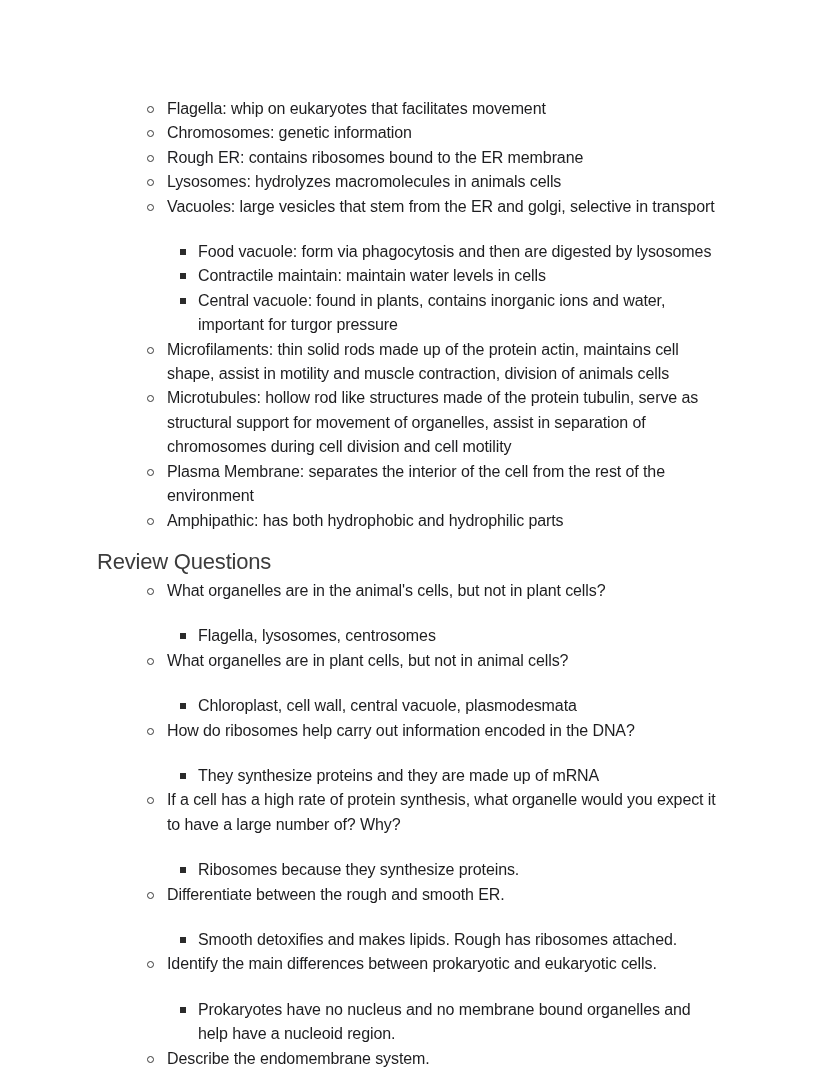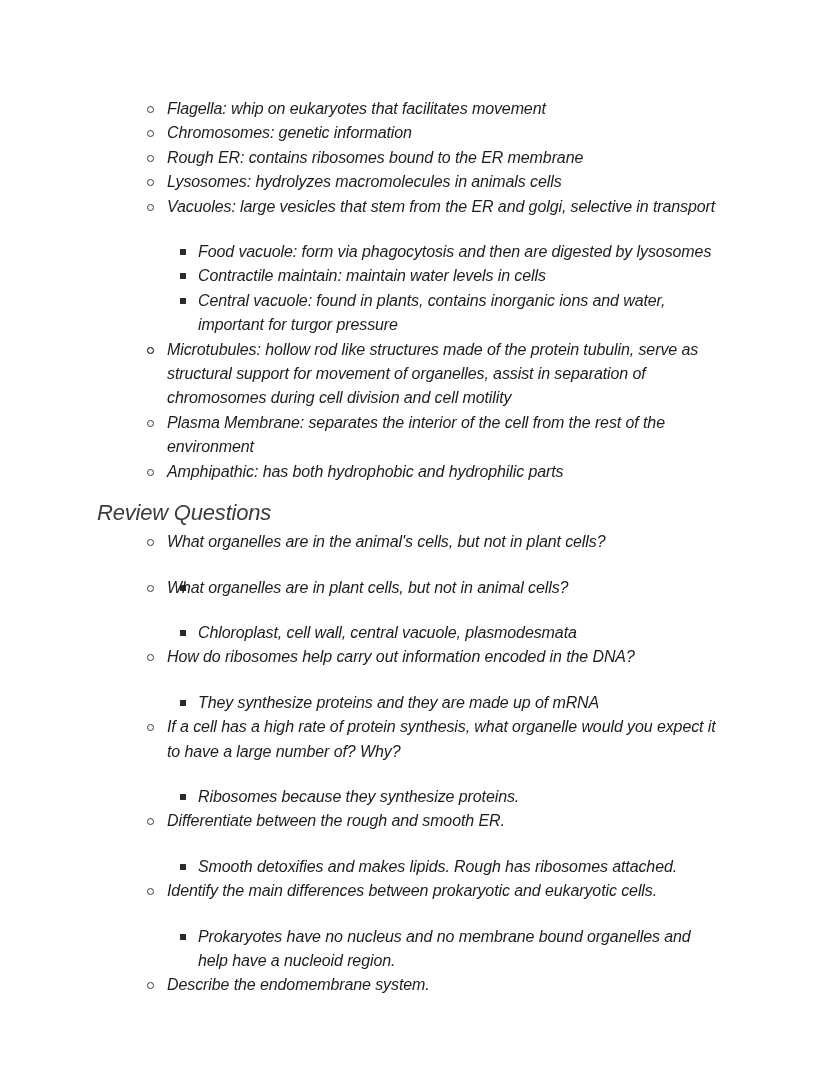--- a/index.html
+++ b/index.html
@@ -1,20 +1,20 @@
 <!DOCTYPE html>
 <html><head>
 <meta charset="utf-8">
 <style>
   html, body { margin: 0; padding: 0; background: #ffffff; }
   body {
     width: 828px; height: 1071px; position: relative; overflow: hidden;
     font-family: "Liberation Sans", sans-serif; color: #1d1d1f;
   }
-  .page { position: absolute; left: 0; top: 97px; width: 828px; font-style: italic; }
+  .page { position: absolute; left: 0; top: 97px; width: 828px; }
   ul { list-style: none; margin: 0; padding: 0; }
   .l2 { padding-left: 167px; width: 555px; }
   .l3 { padding-left: 31px; margin-top: 21px; }
   li { position: relative; font-size: 16px; line-height: 24.4px; letter-spacing: -0.1px; }
   .l2 > li > .bullet-circle {
     position: absolute; left: -20px; top: 9px; width: 5px; height: 5px;
     border: 1.2px solid #3a3a3a; border-radius: 50%;
   }
   .l3 > li > .bullet-square {
     position: absolute; left: -18px; top: 9px; width: 6px; height: 6px; background: #2b2b2b;
@@ -33,32 +33,32 @@
     <li><span class="bullet-circle"></span><span>Chromosomes: genetic information</span></li>
     <li><span class="bullet-circle"></span><span>Rough ER: contains ribosomes bound to the ER membrane</span></li>
     <li><span class="bullet-circle"></span><span>Lysosomes: hydrolyzes macromolecules in animals cells</span></li>
     <li><span class="bullet-circle"></span><span>Vacuoles: large vesicles that stem from the ER and golgi, selective in transport</span>
       <ul class="l3">
         <li><span class="bullet-square"></span><span>Food vacuole: form via phagocytosis and then are digested by lysosomes</span></li>
         <li><span class="bullet-square"></span><span>Contractile maintain: maintain water levels in cells</span></li>
         <li><span class="bullet-square"></span><span>Central vacuole: found in plants, contains inorganic ions and water, important for turgor pressure</span></li>
       </ul>
     </li>
-    <li><span class="bullet-circle"></span></li>
+    <li><span class="bullet-circle"></span><span>Microfilaments: thin solid rods made up of the protein actin, maintains cell shape, assist in motility and muscle contraction, division of animals cells</span></li>
     <li><span class="bullet-circle"></span><span>Microtubules: hollow rod like structures made of the protein tubulin, serve as structural support for movement of organelles, assist in separation of chromosomes during cell division and cell motility</span></li>
     <li><span class="bullet-circle"></span><span>Plasma Membrane: separates the interior of the cell from the rest of the environment</span></li>
     <li><span class="bullet-circle"></span><span>Amphipathic: has both hydrophobic and hydrophilic parts</span></li>
   </ul>
 
   <h2>Review Questions</h2>
 
   <ul class="l2">
     <li><span class="bullet-circle"></span><span>What organelles are in the animal's cells, but not in plant cells?</span>
       <ul class="l3">
-        <li><span class="bullet-square"></span></li>
+        <li><span class="bullet-square"></span><span>Flagella, lysosomes, centrosomes</span></li>
       </ul>
     </li>
     <li><span class="bullet-circle"></span><span>What organelles are in plant cells, but not in animal cells?</span>
       <ul class="l3">
         <li><span class="bullet-square"></span><span>Chloroplast, cell wall, central vacuole, plasmodesmata</span></li>
       </ul>
     </li>
     <li><span class="bullet-circle"></span><span>How do ribosomes help carry out information encoded in the DNA?</span>
       <ul class="l3">
         <li><span class="bullet-square"></span><span>They synthesize proteins and they are made up of mRNA</span></li>

